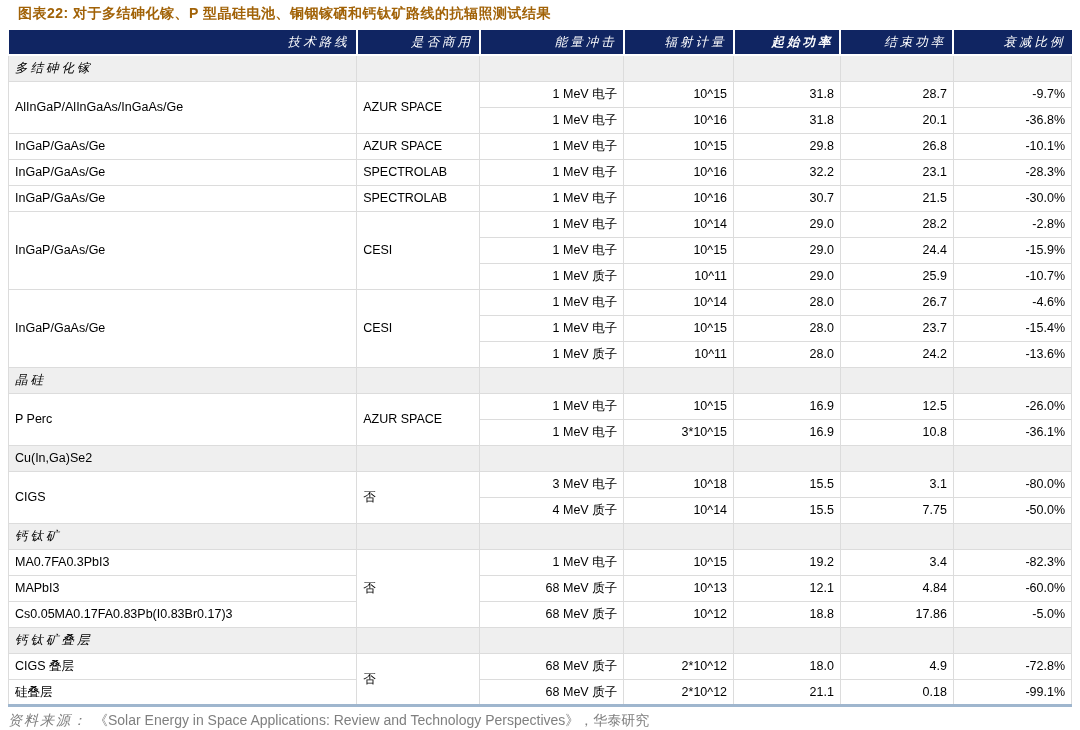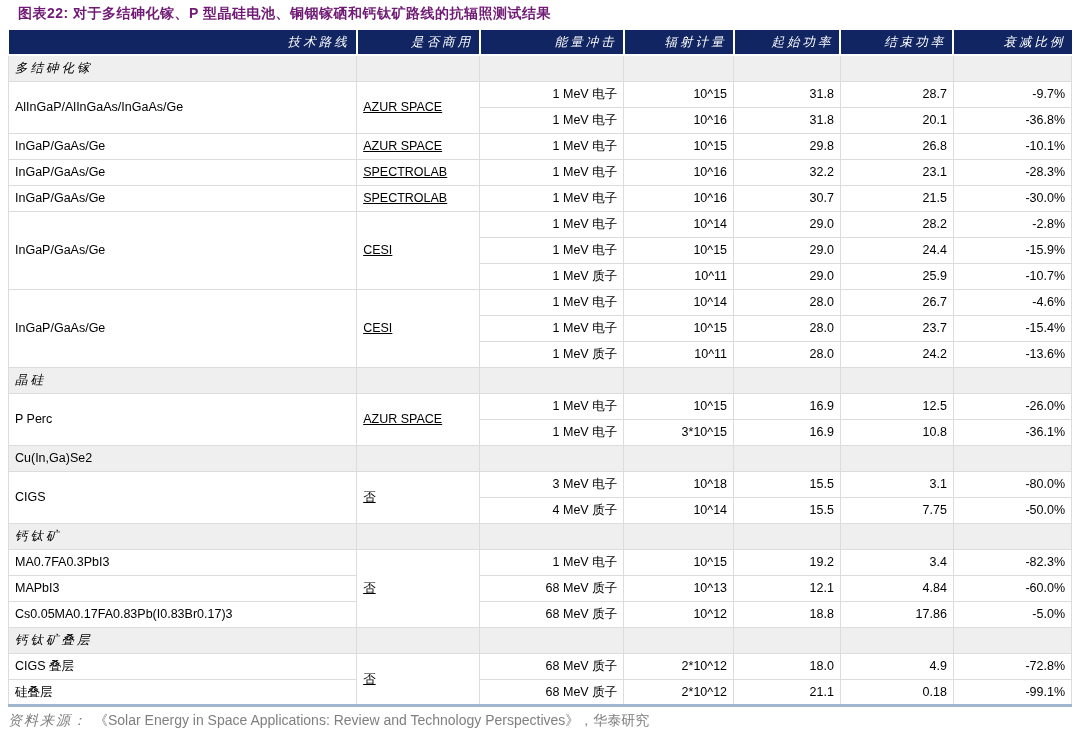--- a/index.html
+++ b/index.html
@@ -2,21 +2,21 @@
 <html style="--header-bg: #102562; --section-bg: #efefef; --grid: #dcdcdc; --bottom-line: #9fb6ce; --footer-color: #7f7f7f;"><head>
 <meta charset="utf-8">
 <style>
   html,body{margin:0;padding:0;background:#fff;}
   .page{
     position:relative;width:1080px;height:730px;background:#fff;overflow:hidden;
     font-family:"Liberation Sans","DejaVu Sans",sans-serif;color:#000;
   }
   .fig-title{
     position:absolute;top:5px;left:8px;font-size:14px;font-weight:bold;
-    letter-spacing:0.5px;color:#701a75;white-space:nowrap;padding-left:10px;
+    letter-spacing:0.5px;color:#a16207;white-space:nowrap;padding-left:10px;
   }
   table.rad{
     position:absolute;top:30px;left:8px;width:1064px;
     border-collapse:collapse;table-layout:fixed;
   }
   table.rad th{
     background:var(--header-bg,#102562);color:#fff;font-weight:normal;
     font-size:12.5px;height:25px;padding:0 6px;box-sizing:border-box;
     border-right:2px solid #fff;border-bottom:2px solid #fff;
     font-family:"DejaVu Serif","Liberation Serif",serif;font-style:italic;
@@ -24,21 +24,21 @@
   }
   table.rad th:last-child{border-right:none;margin-top:32px;}
   table.rad td{
     height:26px;box-sizing:border-box;font-size:12.5px;padding:0 6px;
     border:1px solid var(--grid,#dcdcdc);white-space:nowrap;overflow:hidden;
     background:#fff;
   }
   table.rad .al-left{text-align:right;}
   table.rad .al-right{text-align:right;}
   td.tech-cell{padding-left:20px;}
-  td.vendor-cell{padding-left:9px;text-decoration:underline;}
+  td.vendor-cell{padding-left:9px;}
   td.num-cell{text-align:right;}
   tr.section-row td{background:var(--section-bg,#efefef);}
   td.section-label{padding-left:5px;}
   td.section-label.kai{
     font-family:"DejaVu Serif","Liberation Serif",serif;font-style:italic;
     letter-spacing:3px;font-size:12.5px;
   }
   .bottom-line{
     position:absolute;left:8px;top:704px;width:1064px;height:3px;
     background:var(--bottom-line,#9fb6ce);
@@ -58,21 +58,21 @@
 <div class="page">
   <div class="fig-title">图表22:  对于多结砷化镓、P 型晶硅电池、铜铟镓硒和钙钛矿路线的抗辐照测试结果</div>
 
   <table class="rad">
     <thead>
       <tr id="header-row">
           <th class="al-left" style="width: 339px;">技术路线</th>
           <th class="al-left" style="width: 120px; margin-top: 36px;">是否商用</th>
           <th class="al-left" style="width: 140px;">能量冲击</th>
           <th class="al-right" style="width: 107px;">辐射计量</th>
-          <th class="al-right" style="width: 104px;">起始功率</th>
+          <th class="al-right" style="width: 104px; font-weight: bold;">起始功率</th>
           <th class="al-right" style="width: 110px; padding-left: 36px;">结束功率</th>
           <th class="al-right" style="width: 115px;">衰减比例</th>
         </tr>
     </thead>
     <tbody id="table-body">
         <tr class="section-row">
           <td class="section-label kai">多结砷化镓</td>
           <td></td>
           <td></td>
           <td></td>

